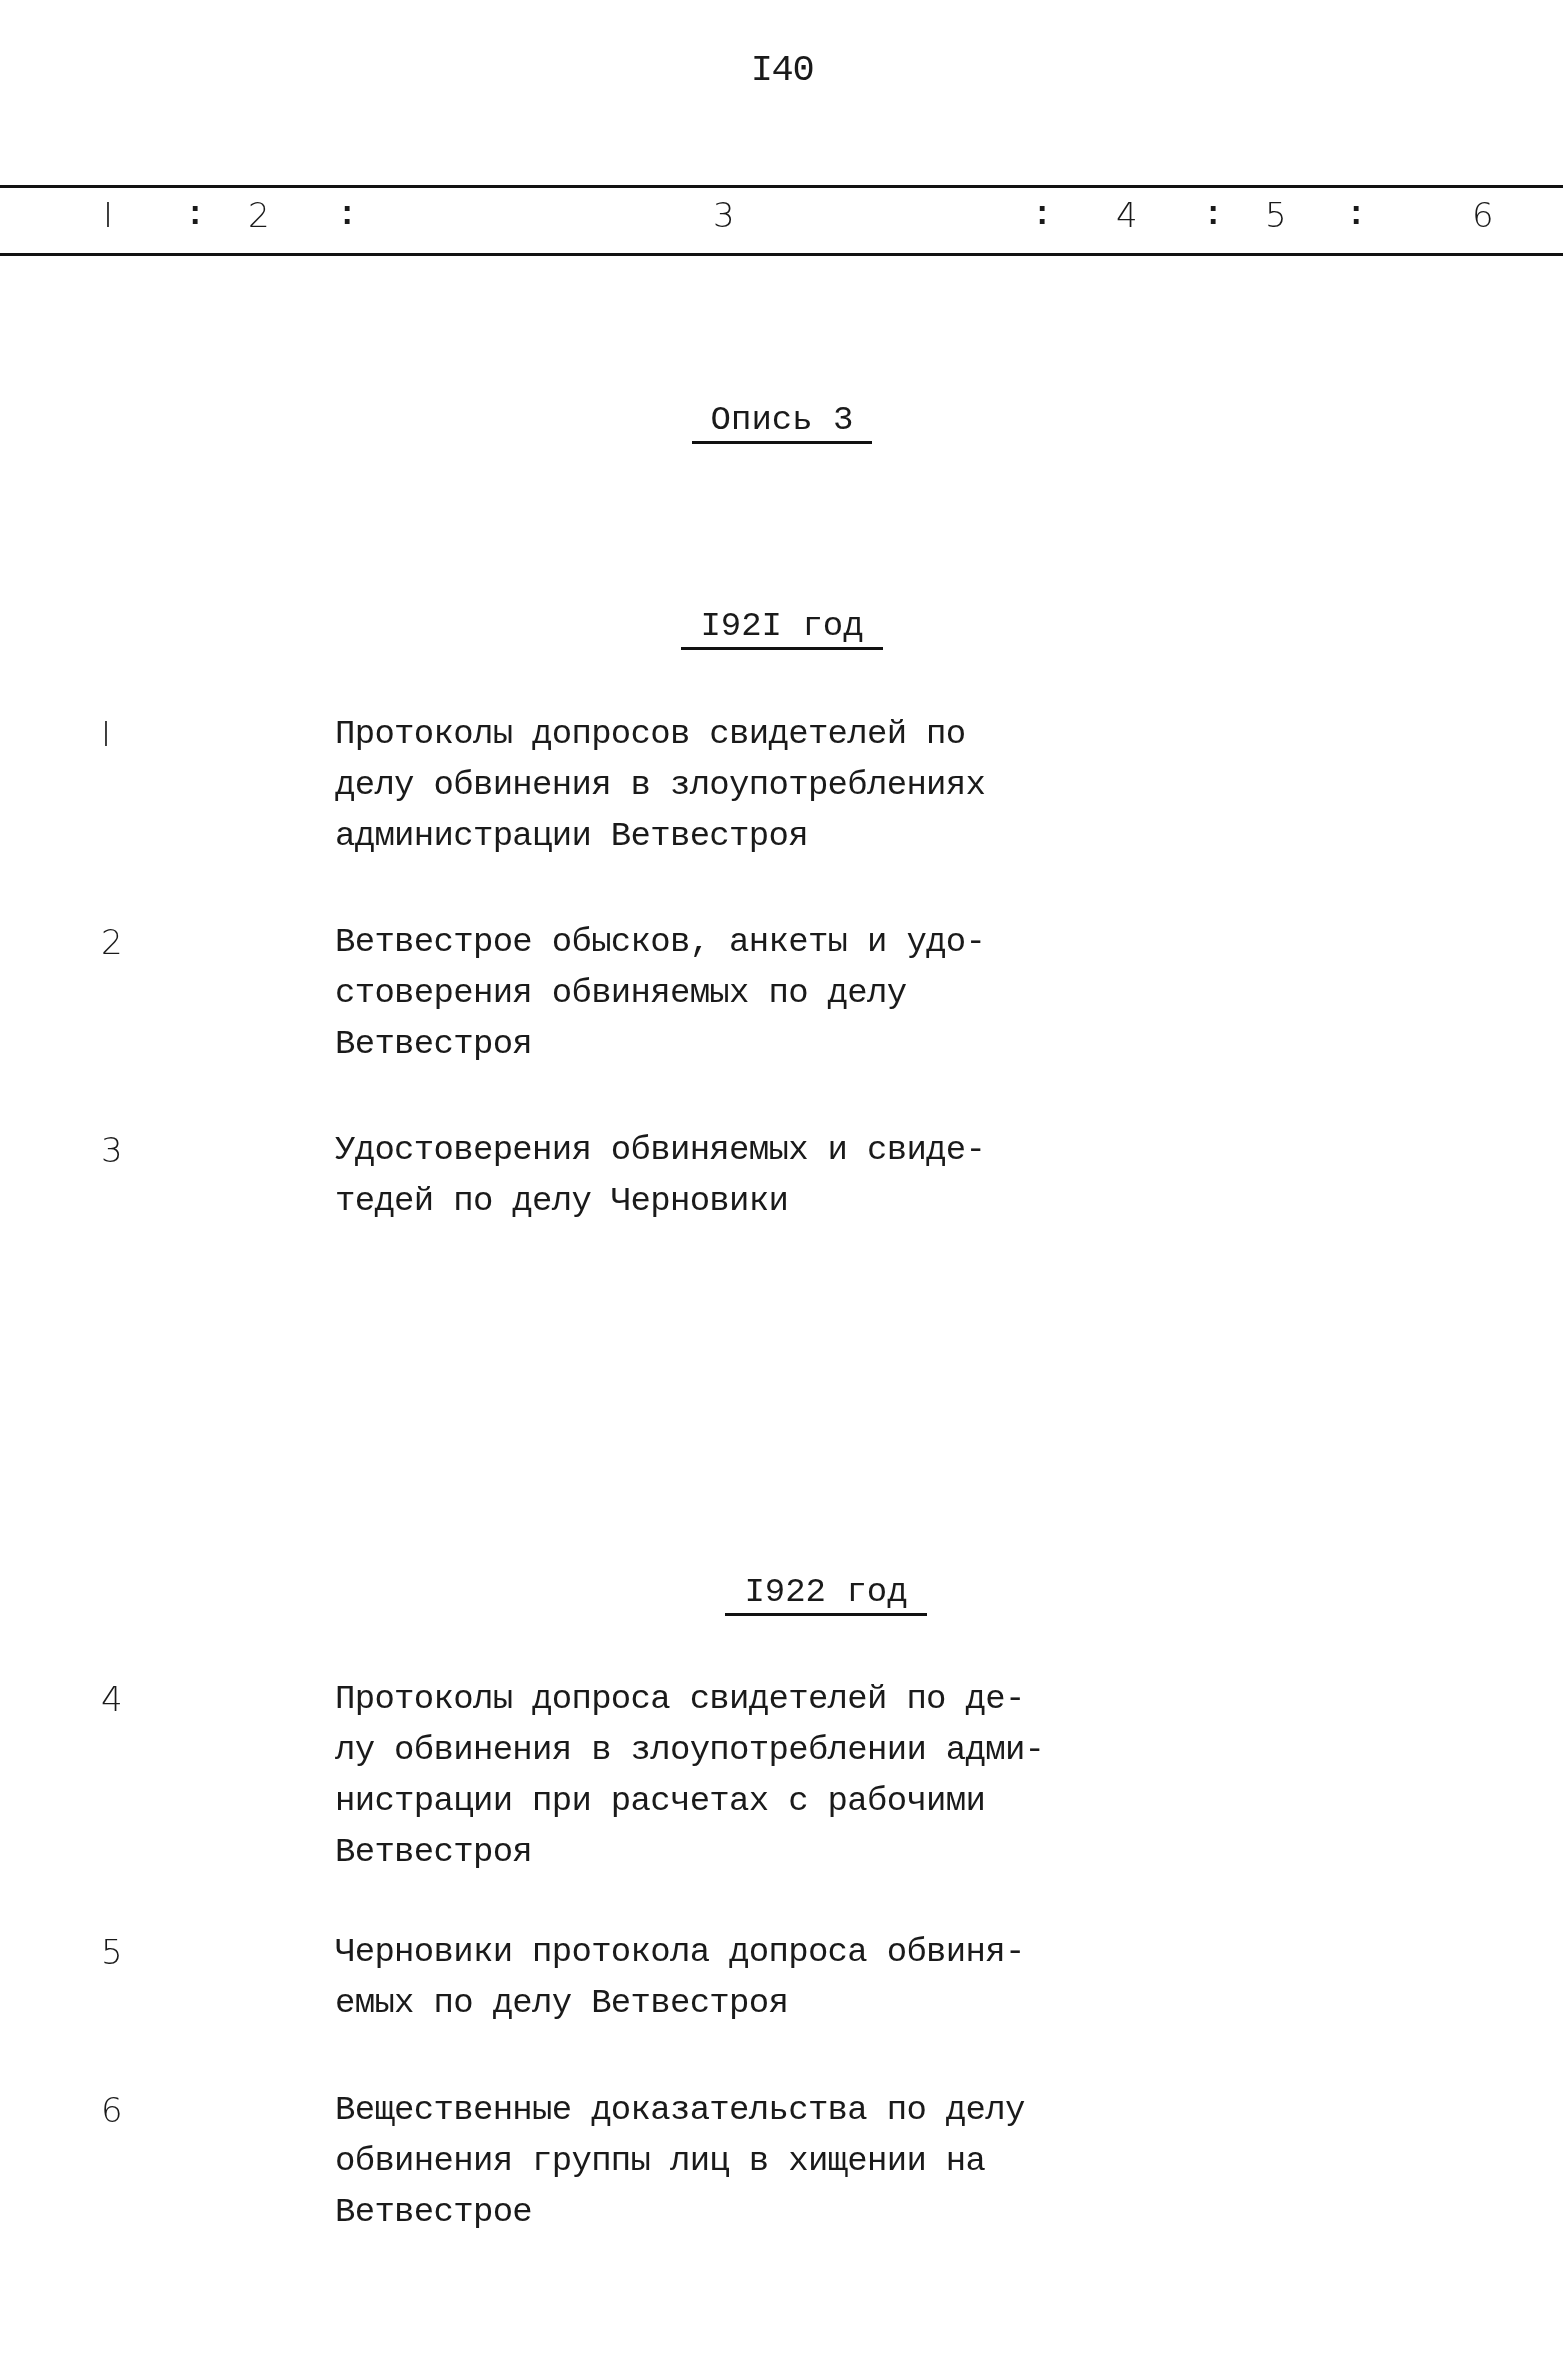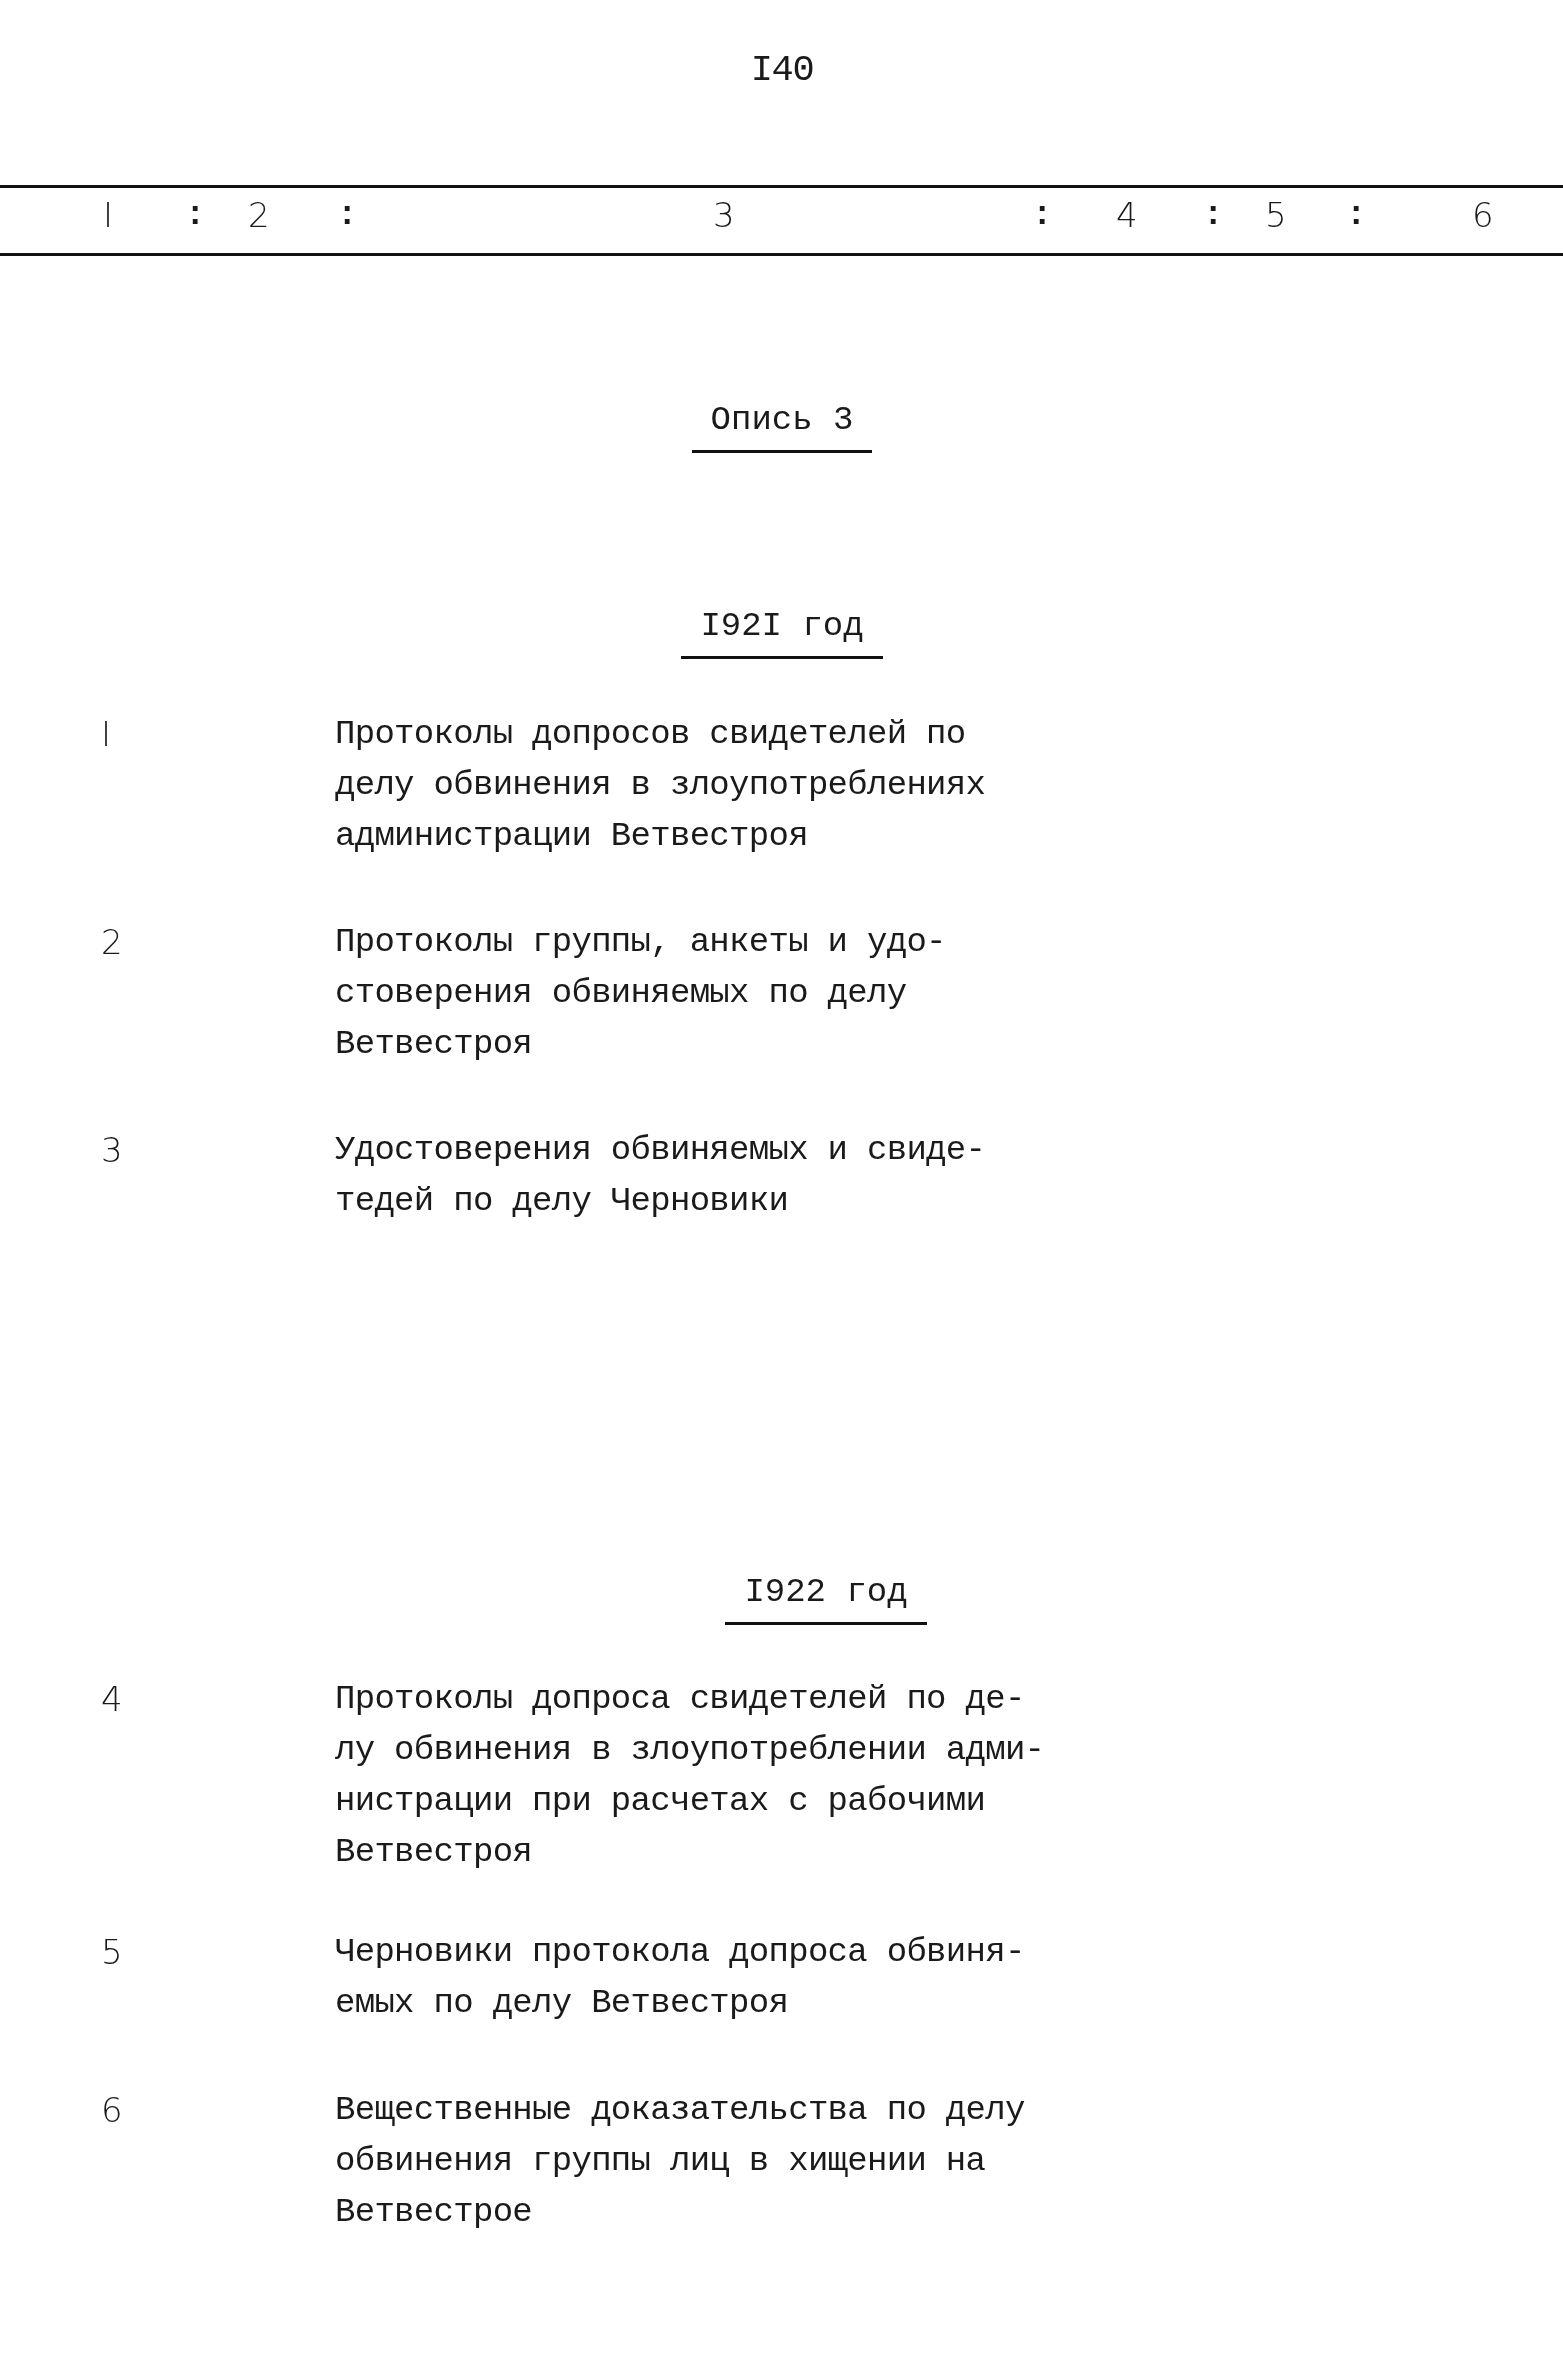--- a/index.html
+++ b/index.html
@@ -52,21 +52,21 @@
       position: absolute;
       left: 0;
       width: 1564px;
       text-align: center;
       font-size: 34px;
       line-height: 41px;
     }
     .heading span {
       display: inline-block;
       border-bottom: 3.4px solid #111;
-      padding: 0 19px 9px 19px;
+      padding: 0 19px 0 19px;
     }
     .entry {
       position: absolute;
       left: 0;
       width: 1564px;
     }
     .entry-num {
       position: absolute;
       left: 101px;
       top: 0;
@@ -124,21 +124,21 @@
     <div class="entry-text">
       <div>Протоколы допросов свидетелей по</div>
       <div>делу обвинения в злоупотреблениях</div>
       <div>администрации Ветвестроя</div>
     </div>
   </div>
 
   <div class="entry" style="top:917px;">
     <span class="entry-num">2</span>
     <div class="entry-text">
-      <div>Протоколы группы, анкеты и удо-</div>
+      <div>Ветвестрое обысков, анкеты и удо-</div>
       <div>стоверения обвиняемых по делу</div>
       <div>Ветвестроя</div>
     </div>
   </div>
 
   <div class="entry" style="top:1125px;">
     <span class="entry-num">3</span>
     <div class="entry-text">
       <div>Удостоверения обвиняемых и свиде-</div>
       <div>тедей по делу Черновики</div>

